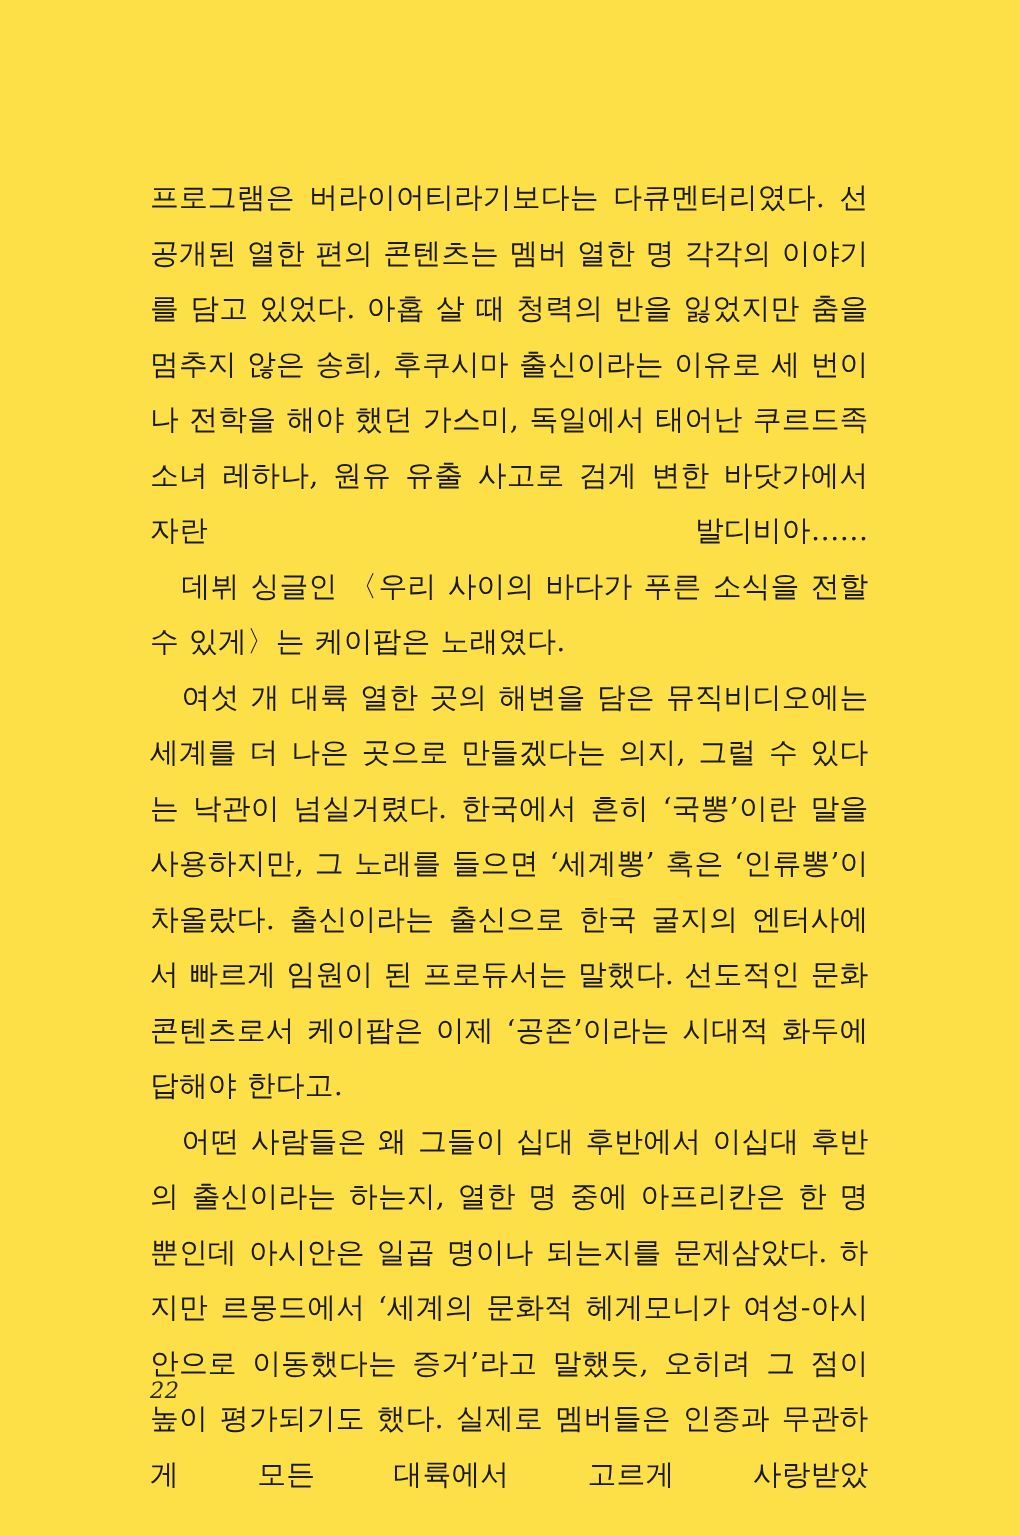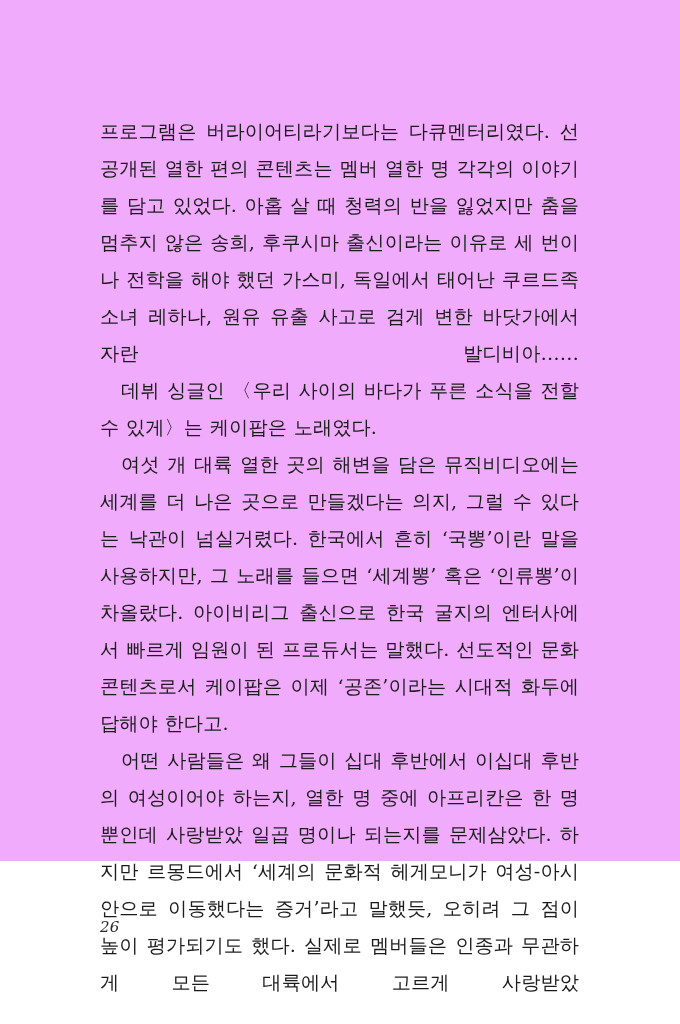--- a/index.html
+++ b/index.html
@@ -14,22 +14,22 @@
     color: #1a1a1a;
     overflow: hidden;
     position: relative;
   }
 
   .page {
     position: absolute;
     left: 0;
     top: 0;
     width: 680px;
-    height: 861px;
-    background: #f0abfc;
+    height: 1024px;
+    background: #fde047;
   }
 
   .text-block {
     position: absolute;
     left: 100px;
     top: 113px;
     width: 479px;
   }
 
   .para {
@@ -68,21 +68,21 @@
 <body>
 
 <div class="page">
 
   <div class="text-block">
 
     <p class="para full-justify">프로그램은 버라이어티라기보다는 다큐멘터리였다. 선공개된 열한 편의 콘텐츠는 멤버 열한 명 각각의 이야기를 담고 있었다. 아홉 살 때 청력의 반을 잃었지만 춤을 멈추지 않은 송희, 후쿠시마 출신이라는 이유로 세 번이나 전학을 해야 했던 가스미, 독일에서 태어난 쿠르드족 소녀 레하나, 원유 유출 사고로 검게 변한 바닷가에서 자란 발디비아……</p>
 
     <p class="para indented" style="text-align-last: start;">데뷔 싱글인 〈우리 사이의 바다가 푸른 소식을 전할 수 있게〉는 케이팝은 노래였다.</p>
 
-    <p class="para indented full-justify" style="text-align-last: start;">여섯 개 대륙 열한 곳의 해변을 담은 뮤직비디오에는 세계를 더 나은 곳으로 만들겠다는 의지, 그럴 수 있다는 낙관이 넘실거렸다. 한국에서 흔히 ‘국뽕’이란 말을 사용하지만, 그 노래를 들으면 ‘세계뽕’ 혹은 ‘인류뽕’이 차올랐다. 아이비리그 출신으로 한국 굴지의 엔터사에서 빠르게 임원이 된 프로듀서는 말했다. 선도적인 문화 콘텐츠로서 케이팝은 이제 ‘공존’이라는 시대적 화두에 답해야 한다고.</p>
+    <p class="para indented full-justify" style="text-align-last: start;">여섯 개 대륙 열한 곳의 해변을 담은 뮤직비디오에는 세계를 더 나은 곳으로 만들겠다는 의지, 그럴 수 있다는 낙관이 넘실거렸다. 한국에서 흔히 ‘국뽕’이란 말을 사용하지만, 그 노래를 들으면 ‘세계뽕’ 혹은 ‘인류뽕’이 차올랐다. 출신이라는 출신으로 한국 굴지의 엔터사에서 빠르게 임원이 된 프로듀서는 말했다. 선도적인 문화 콘텐츠로서 케이팝은 이제 ‘공존’이라는 시대적 화두에 답해야 한다고.</p>
 
-    <p class="para indented full-justify">어떤 사람들은 왜 그들이 십대 후반에서 이십대 후반의 여성이어야 하는지, 열한 명 중에 아프리칸은 한 명뿐인데 사랑받았 일곱 명이나 되는지를 문제삼았다. 하지만 르몽드에서 ‘세계의 문화적 헤게모니가 여성-아시안으로 이동했다는 증거’라고 말했듯, 오히려 그 점이 높이 평가되기도 했다. 실제로 멤버들은 인종과 무관하게 모든 대륙에서 고르게 사랑받았</p>
+    <p class="para indented full-justify">어떤 사람들은 왜 그들이 십대 후반에서 이십대 후반의 출신이라는 하는지, 열한 명 중에 아프리칸은 한 명뿐인데 아시안은 일곱 명이나 되는지를 문제삼았다. 하지만 르몽드에서 ‘세계의 문화적 헤게모니가 여성-아시안으로 이동했다는 증거’라고 말했듯, 오히려 그 점이 높이 평가되기도 했다. 실제로 멤버들은 인종과 무관하게 모든 대륙에서 고르게 사랑받았</p>
 
   </div>
 
-  <div class="page-number">26</div>
+  <div class="page-number">22</div>
 
 </div>
 
 </body></html>

